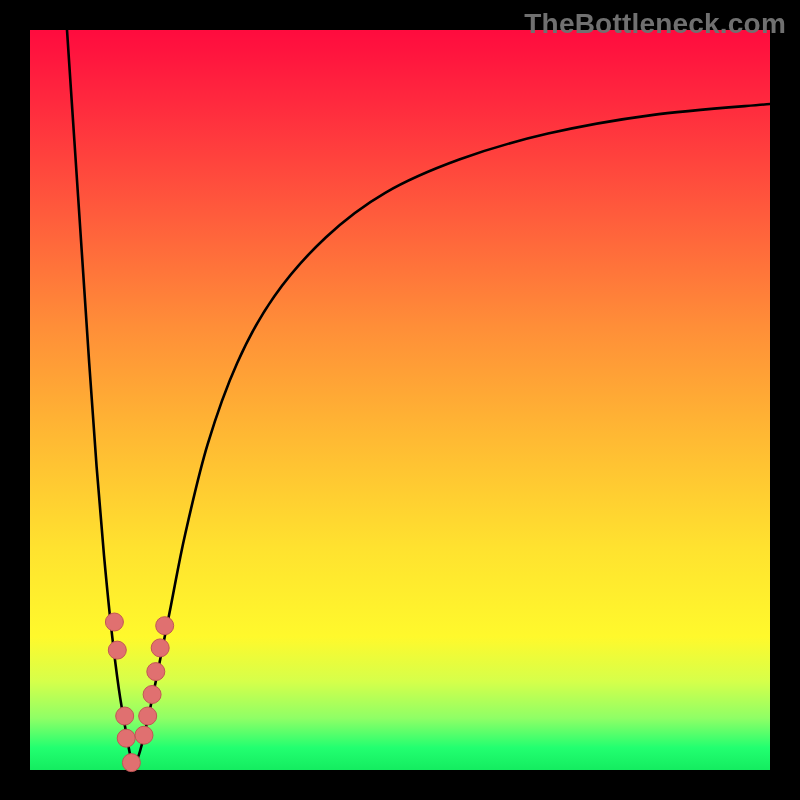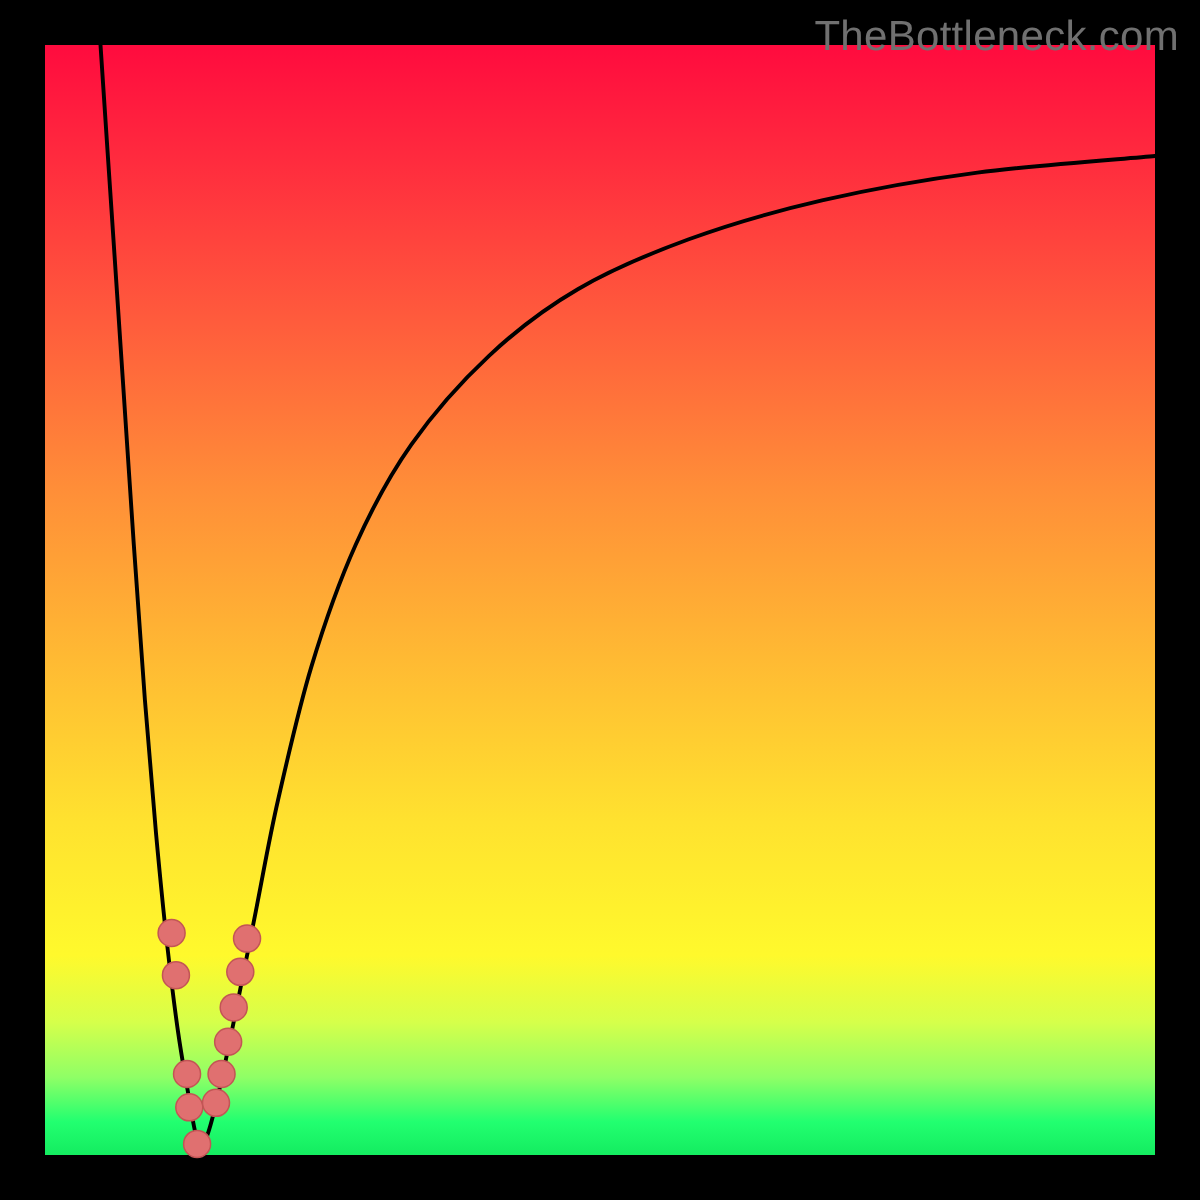--- a/index.html
+++ b/index.html
@@ -37,21 +37,21 @@
       #8fff66 93%,
       #22ff70 97%,
       #14ec60 100%
     );
   }
   .brand {
     position: absolute;
     top: 8px;
     right: 14px;
     font-size: 28px;
-    font-weight: 400;
+    font-weight: 700;
     color: #707070;
     letter-spacing: 0.2px;
     user-select: none;
   }
   svg.curve {
     position: absolute;
     left: 0;
     top: 0;
     width: 740px;
     height: 740px;

